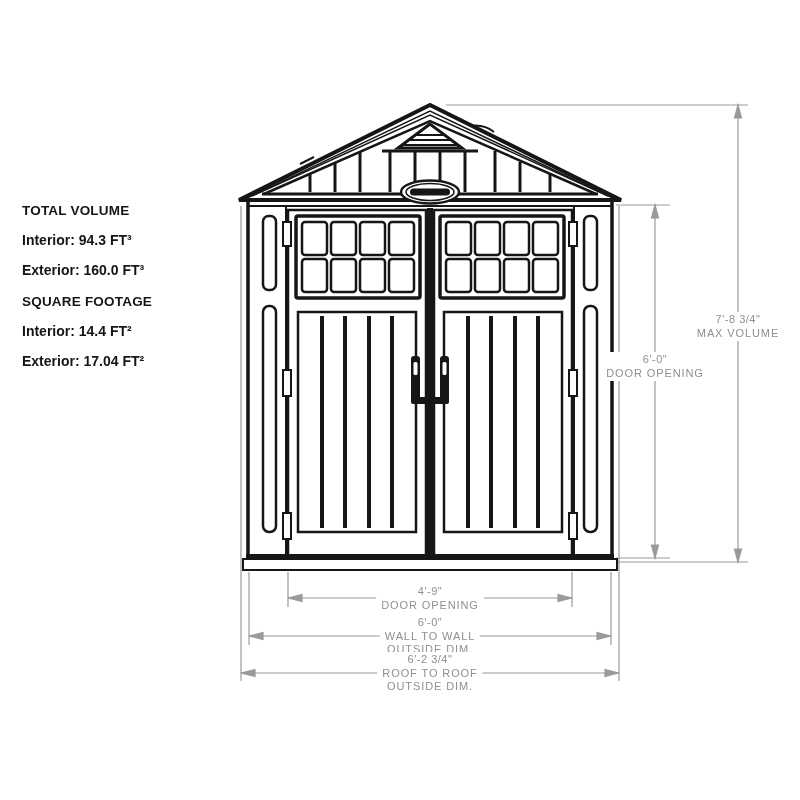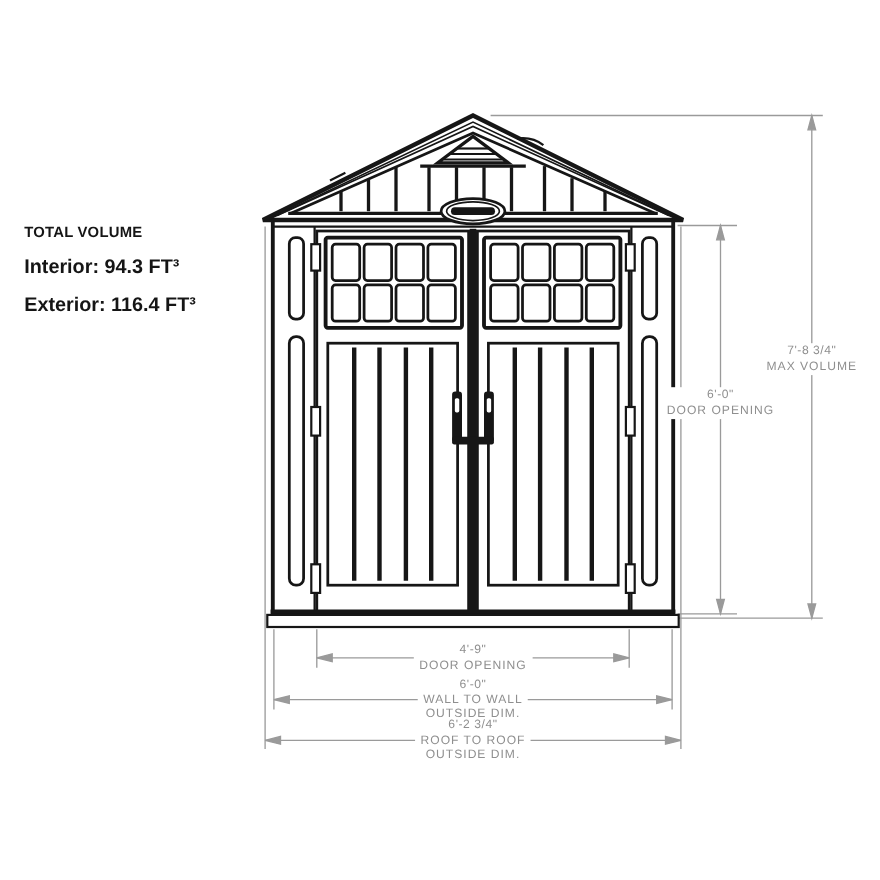--- a/index.html
+++ b/index.html
@@ -8,21 +8,21 @@
     position: relative; width: 800px; height: 800px; background: #ffffff;
     font-family: "Liberation Sans", sans-serif;
     padding-left: 48px;
   }
   svg.drawing { position: absolute; left: 0; top: 0; }
 
   
   .specs { position: absolute; left: 22px; top: 203px; color: #151515; }
   .spec-section { margin-bottom: 16px; }
   .spec-title { font-size: 13.5px; font-weight: bold; letter-spacing: 0.2px; margin-bottom: 14px; }
-  .spec-row { font-size: 18px; font-weight: bold; margin-bottom: 14px; }
+  .spec-row { font-size: 14px; font-weight: bold; margin-bottom: 14px; }
 
   
   .dim-label {
     position: absolute; transform: translateX(-50%);
     text-align: center; color: #8f8f8f;
     font-size: 11px; letter-spacing: 0.9px; line-height: 13.5px;
     background: #ffffff; padding: 1px 5px; white-space: nowrap;
   }
   .dim-label .val { letter-spacing: 0.5px; }
 </style>
@@ -170,21 +170,26 @@
         <ellipse cx="430" cy="192" rx="24" ry="8.5" fill="none" stroke="#161616" stroke-width="1.5"></ellipse>
         <rect x="410" y="188.5" width="40" height="7" rx="3.5" fill="#161616"></rect>
       </g>
     </g>
   </svg>
 
   <div class="specs">
     <div class="spec-section">
       <div class="spec-title">TOTAL VOLUME</div>
       <div class="spec-row">Interior: 94.3 FT³</div>
-      <div class="spec-row">Exterior: 116.4 FT³</div>
+      <div class="spec-row">Exterior: 160.0 FT³</div>
+    </div>
+    <div class="spec-section">
+      <div class="spec-title">SQUARE FOOTAGE</div>
+      <div class="spec-row">Interior: 14.4 FT²</div>
+      <div class="spec-row">Exterior: 17.04 FT²</div>
     </div>
   </div>
 
   <div class="dim-label" style="left:738px; top:312px;">
     <div class="val">7'-8 3/4"</div>
     <div>MAX VOLUME</div>
   </div>
 
   <div class="dim-label" style="left:655px; top:352px;">
     <div class="val">6'-0"</div>

